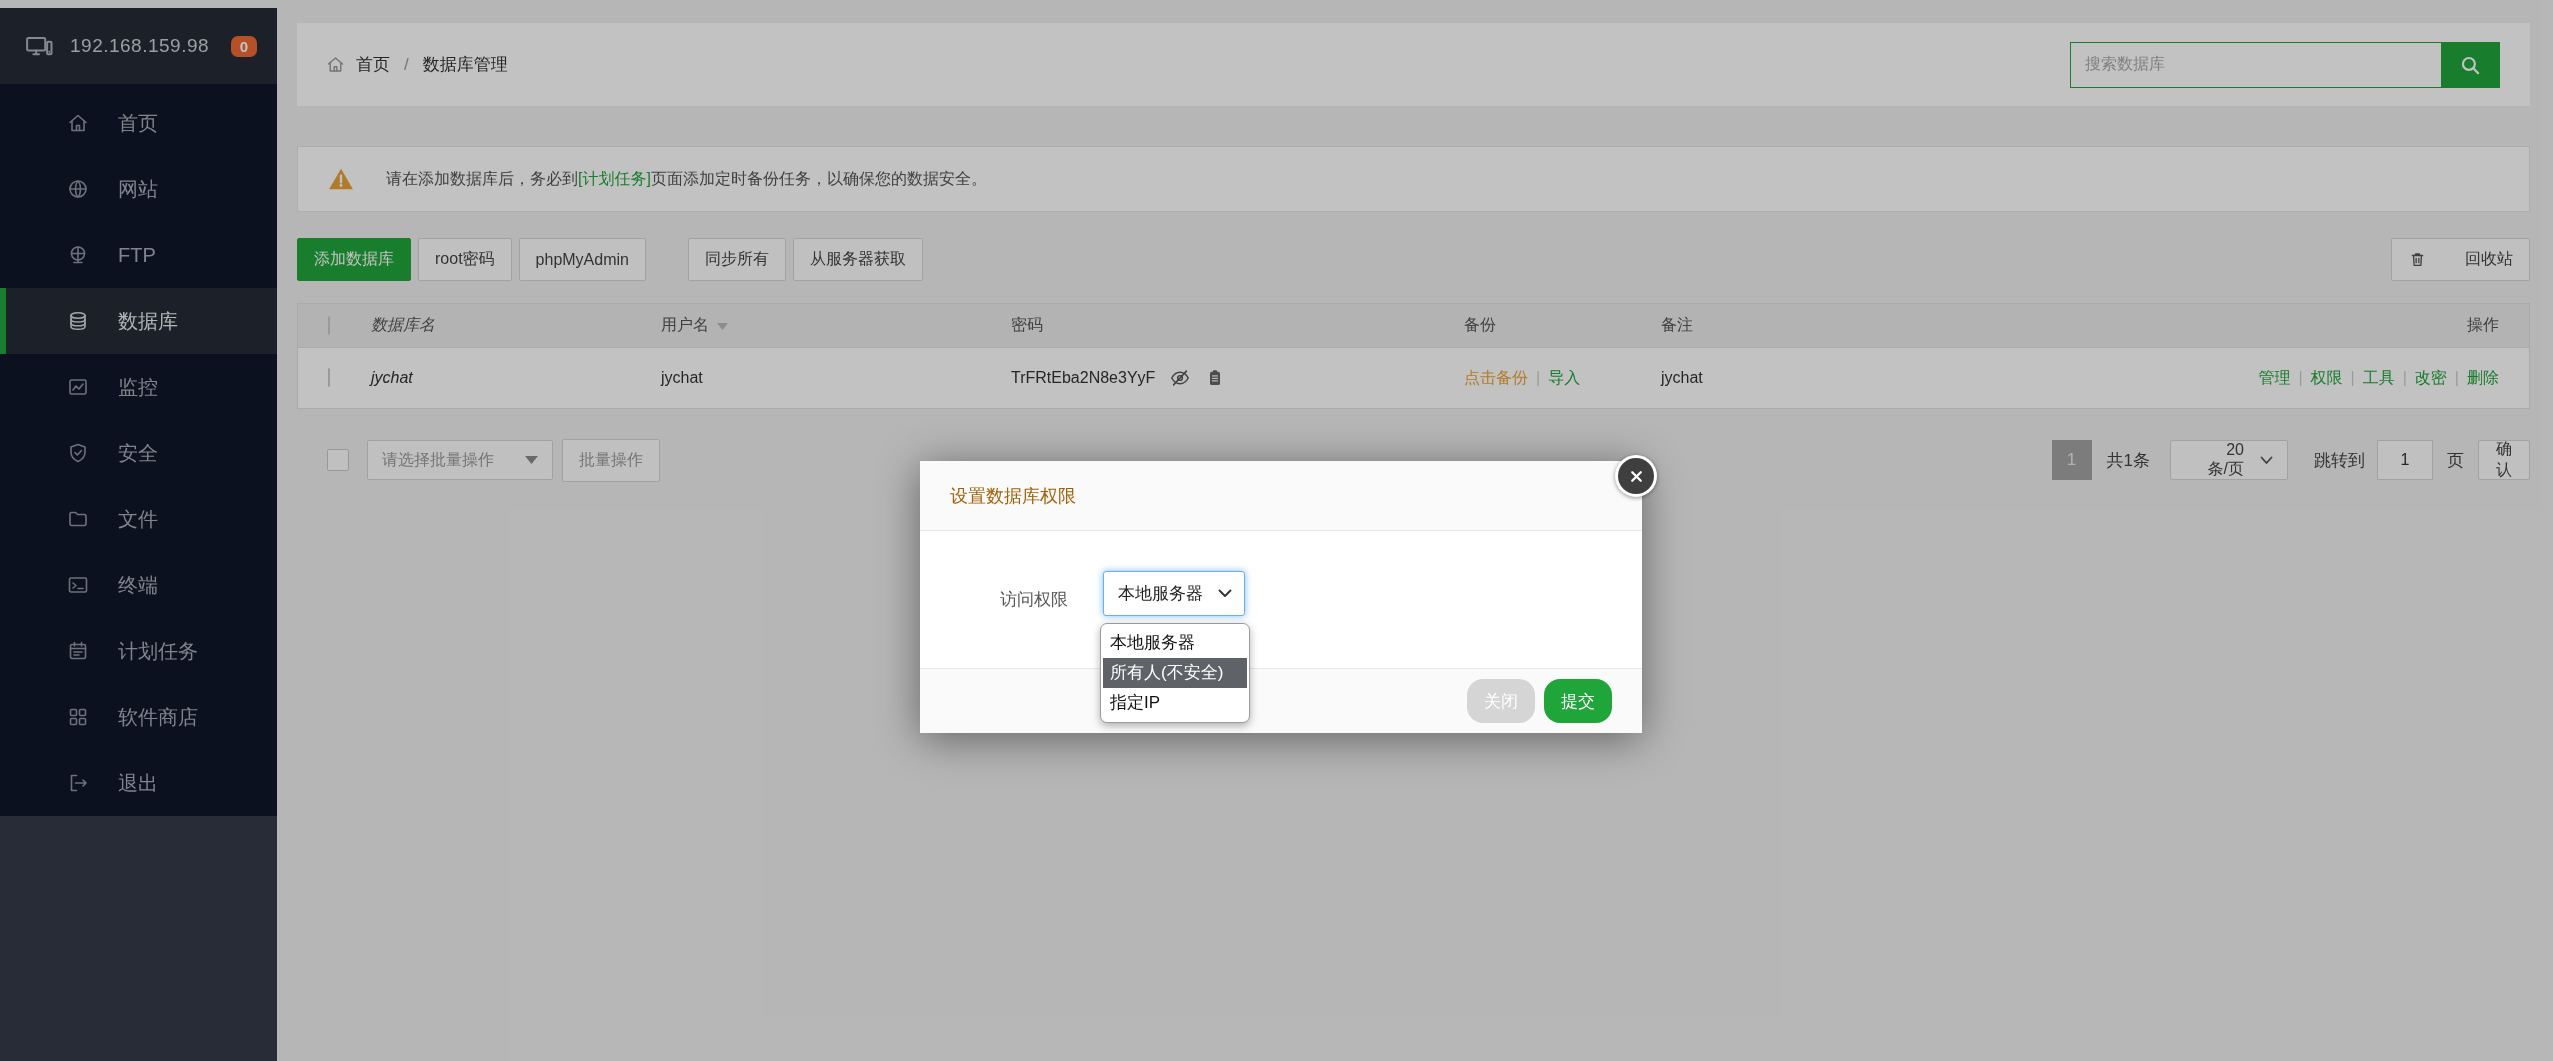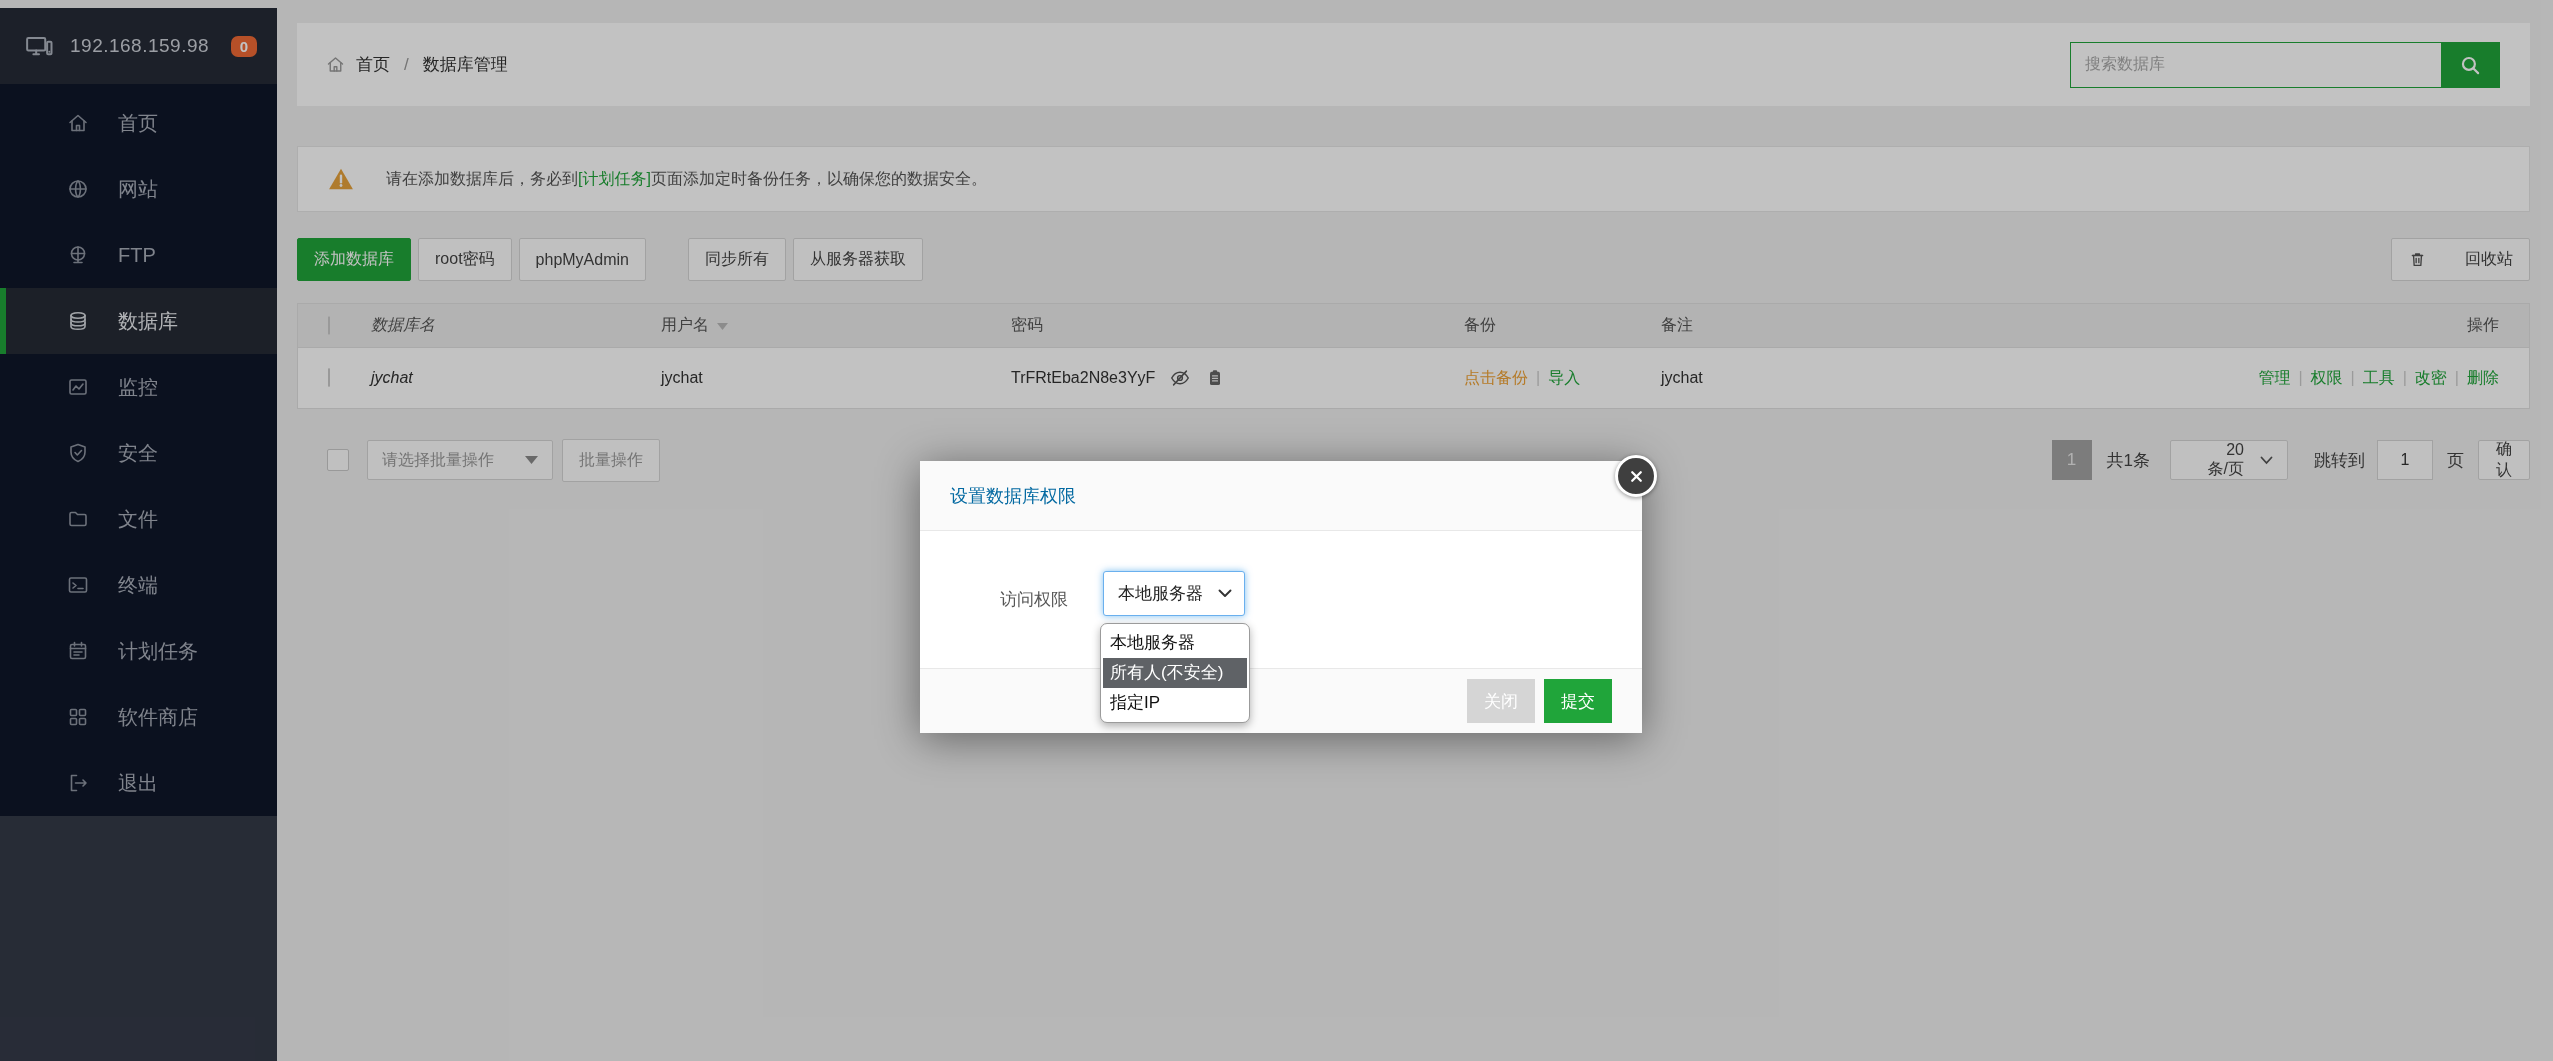--- a/index.html
+++ b/index.html
@@ -77,27 +77,27 @@
   .perpage { width:118px; color:#444; justify-content:space-between;padding-left:36px; }
   .jump-label { font-size:17px; color:#444; margin:0 12px 0 26px; }
   .jump-input { width:56px; height:40px; border:1px solid #d5d5d5; background:#fdfdfd; text-align:center; font-size:16px; color:#333; outline:none; font-family:inherit; }
   .page-unit { font-size:17px; color:#444; margin:0 14px; }
   .confirm-btn { width:52px; height:40px; }
 
   
   .overlay { position:absolute; inset:0; background:rgba(0,0,0,0.24); z-index:50; }
   .modal { position:absolute; left:920px; top:461px; width:722px; height:272px; background:#fff; z-index:60; box-shadow:0 6px 40px rgba(0,0,0,0.45); }
   .modal-header { height:70px; background:#fafafa; border-bottom:1px solid #e8e8e8; display:flex; align-items:center; padding-left:30px; }
-  .modal-title { font-size:18px; color:#0369a1; }
+  .modal-title { font-size:18px; color:#a16207; }
   .modal-close { position:absolute; top:-6px; right:-15px; width:42px; height:42px; border-radius:50%; background:#3f3f3f; border:3px solid #fff; display:flex; align-items:center; justify-content:center; cursor:pointer; box-shadow:0 1px 4px rgba(0,0,0,.4); z-index:70; }
   .modal-body { position:relative; height:137px; background:#fff; }
   .form-label { position:absolute; left:80px; top:0; height:100%; display:flex; align-items:center; font-size:17px; color:#555; }
   .perm-select { position:absolute; left:183px; top:40px; width:142px; height:45px; background:#fff; border:1px solid #6ab0ee; border-radius:3px; box-shadow:0 0 7px rgba(82,168,236,0.75); display:flex; align-items:center; justify-content:space-between; padding:0 12px 0 14px; font-size:17px; color:#222; cursor:pointer; }
   .modal-footer { height:65px; background:#fafafa; border-top:1px solid #e8e8e8; display:flex; align-items:center; justify-content:flex-end; padding-right:30px; }
-  .m-btn { width:68px; height:44px; border:0; border-radius:0; font-size:17px; color:#fff; cursor:pointer; font-family:Liberation Serif, serif; }
+  .m-btn { width:68px; height:44px; border:0; border-radius:16px; font-size:17px; color:#fff; cursor:pointer; font-family:Liberation Serif, serif; }
   .m-btn-close { background:#d5d5d5; }
   .m-btn-submit { background:#20a53a; margin-left:9px; }
   .dropdown-list { position:absolute; left:180px; top:162px; width:150px; background:#fff; border:1px solid #9b9b9b; border-radius:7px; box-shadow:0 3px 9px rgba(0,0,0,0.3); padding:4px 2px; z-index:80; }
   .dd-option { height:30px; line-height:30px; font-size:17px; color:#111; padding:0 7px; cursor:pointer; white-space:nowrap; }
   .dd-option.hover { background:#5f6266; color:#fff; }
 </style>
 </head>
 <body>
 
 <div class="sidebar">

